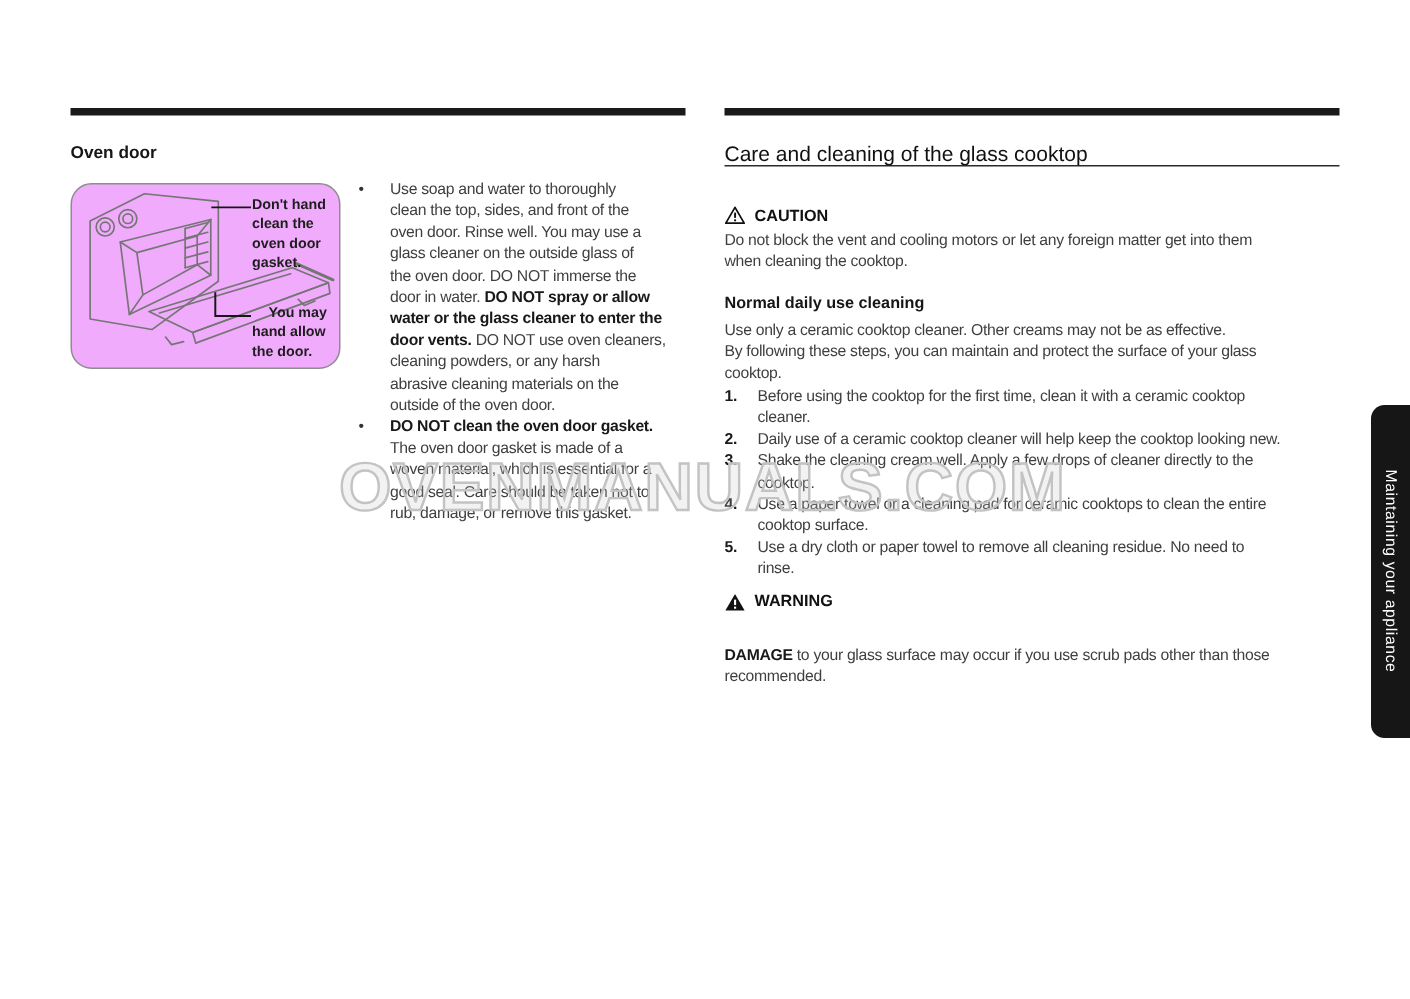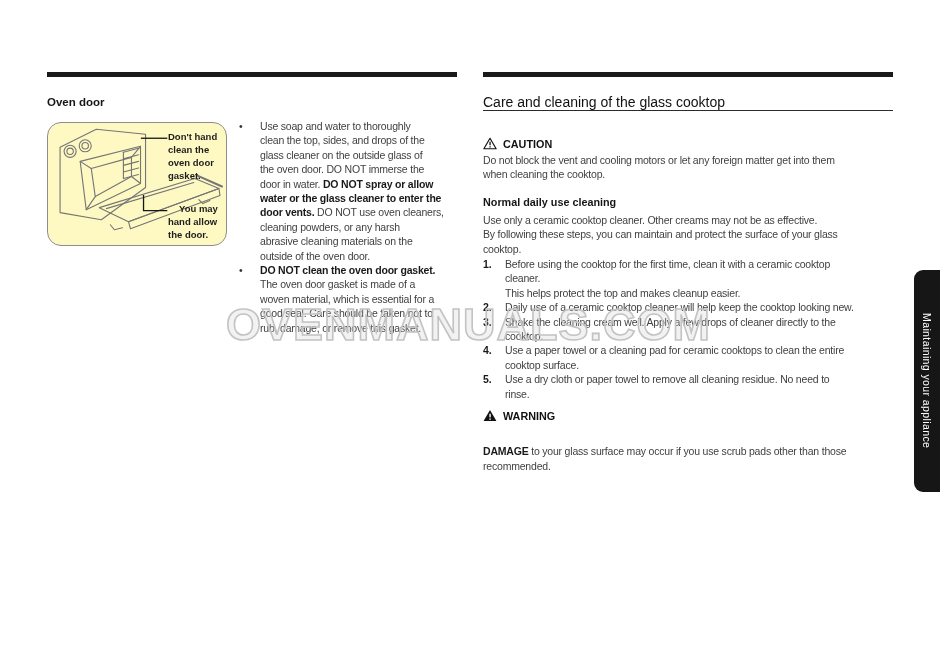--- a/index.html
+++ b/index.html
@@ -7,21 +7,21 @@
     position:relative; width:940px; height:592px; background:#ffffff;
     font-family:Liberation Sans, sans-serif; overflow:hidden;
   }
   .rule { height:5px; background:#1a1a1a; }
   .col-left  { position:absolute; left:47px;  top:72px; width:410px; }
   .col-right { position:absolute; left:483px; top:72px; width:410px; }
 
   .section-heading { margin:19px 0 0 0; font-size:11.5px; font-weight:bold; color:#161616; }
 
   .figure { position:absolute; left:0; top:50px; width:180px; height:124px;
-            border:1.5px solid #8d8d8d; border-radius:14px; box-sizing:border-box; background:#fef9c3; }
+            border:1.5px solid #8d8d8d; border-radius:14px; box-sizing:border-box; background:#f0abfc; }
   .figure svg { position:absolute; left:0; top:0; width:100%; height:100%; }
   .callout { position:absolute; font-size:9.5px; font-weight:bold; line-height:13px; color:#1d1d1d; width:58px; }
   .callout-top { left:120px; top:7px; }
   .callout-bottom { left:120px; top:79px; text-indent:11px; }
 
   .bullets { position:absolute; left:188px; top:47px; width:224px;
              font-size:10.5px; line-height:14.4px; color:#3f3f3f; letter-spacing:-0.2px; }
   .bullet { display:flex; }
   .marker { flex:none; width:25px; padding-left:4px; box-sizing:border-box; color:#333; }
   .tline { white-space:nowrap; }
@@ -88,21 +88,22 @@
       </svg>
       <div class="callout callout-top">Don't hand clean the oven door gasket.</div>
       <div class="callout callout-bottom">You may hand allow the door.</div>
     </div>
 
     <div class="bullets">
       <div class="bullet">
         <span class="marker">•</span>
         <div class="btext">
             <div class="tline"><span>Use soap and water to thoroughly</span></div>
-            <div class="tline"><span>clean the top, sides, and drops of the</span></div>
+            <div class="tline"><span>clean the top, sides, and front of the</span></div>
+            <div class="tline"><span>oven door. Rinse well. You may use a</span></div>
             <div class="tline"><span>glass cleaner on the outside glass of</span></div>
             <div class="tline"><span>the oven door. DO NOT immerse the</span></div>
             <div class="tline"><span>door in water. </span><span class="b">DO NOT spray or allow</span></div>
             <div class="tline"><span class="b">water or the glass cleaner to enter the</span></div>
             <div class="tline"><span class="b">door vents.</span><span> DO NOT use oven cleaners,</span></div>
             <div class="tline"><span>cleaning powders, or any harsh</span></div>
             <div class="tline"><span>abrasive cleaning materials on the</span></div>
             <div class="tline"><span>outside of the oven door.</span></div>
           </div>
       </div>
@@ -144,21 +145,20 @@
         <div class="tline"><span>By following these steps, you can maintain and protect the surface of your glass</span></div>
         <div class="tline"><span>cooktop.</span></div>
       </div>
 
     <div class="steps">
       <div class="step">
         <span class="num">1.</span>
         <div>
             <div class="tline"><span>Before using the cooktop for the first time, clean it with a ceramic cooktop</span></div>
             <div class="tline"><span>cleaner.</span></div>
-            <div class="tline"><span>This helps protect the top and makes cleanup easier.</span></div>
           </div>
       </div>
       <div class="step">
         <span class="num">2.</span>
         <div>
             <div class="tline"><span>Daily use of a ceramic cooktop cleaner will help keep the cooktop looking new.</span></div>
           </div>
       </div>
       <div class="step">
         <span class="num">3.</span>

